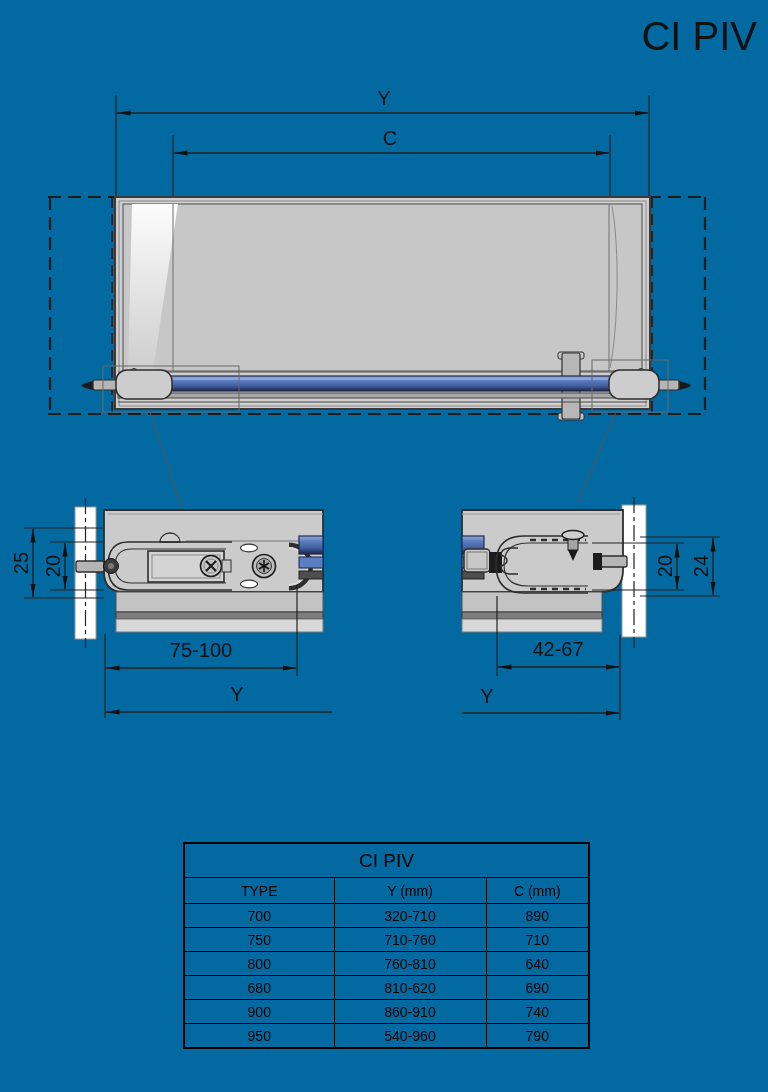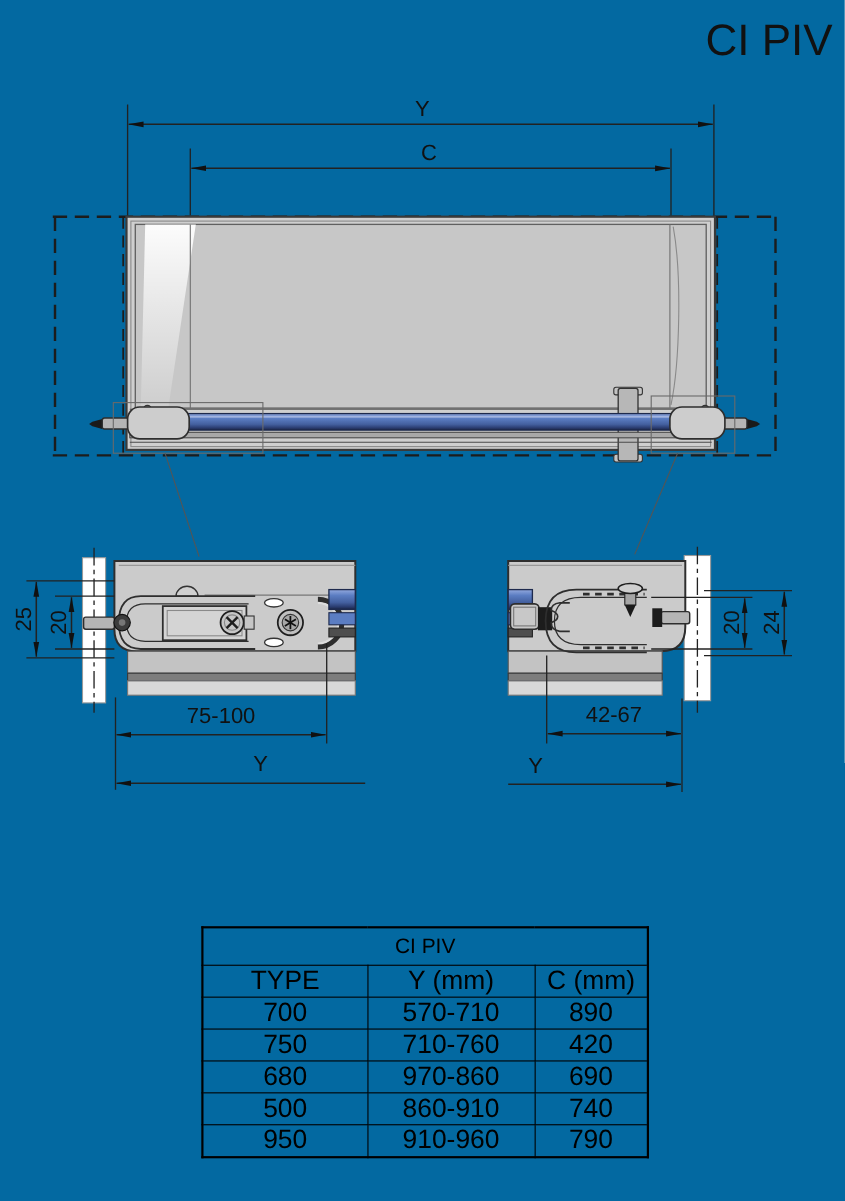--- a/index.html
+++ b/index.html
@@ -6,21 +6,21 @@
   .page{width:768px;height:1092px;background:#0369a1;position:relative;overflow:hidden;
         font-family:"Liberation Sans",sans-serif;}
   svg{position:absolute;left:0;top:0;}
   svg text{font-family:"Liberation Sans",sans-serif;fill:#111;}
   .dimtxt{font-size:20px;}
   .titletxt{font-size:40px;}
   
   .sizetable{position:absolute;left:183px;top:842px;width:405px;border-collapse:collapse;
              table-layout:fixed;}
   .sizetable td,.sizetable th{border:1.5px solid #000;text-align:center;vertical-align:middle;
-             font-weight:normal;font-size:24px;color:#000;padding:0;}
+             font-weight:normal;font-size:14px;color:#000;padding:0;}
   .sizetable .t-title td{height:33px;font-size:19px;}
   .sizetable .t-head td{height:25px;}
   .sizetable .t-row td{height:23px;}
   .sizetable{border:2px solid #000;}
   .col-type{width:150px;}.col-y{width:152px;}.col-c{width:103px;}
 </style>
 </head>
 <body>
 
 <div class="page">
@@ -231,39 +231,44 @@
     <tr class="t-title">
       <td colspan="3">CI PIV</td>
     </tr>
     <tr class="t-head">
       <td>TYPE</td>
       <td>Y (mm)</td>
       <td>C (mm)</td>
     </tr>
     <tr class="t-row">
       <td>700</td>
-      <td>570-710</td>
+      <td>320-710</td>
       <td>890</td>
     </tr>
     <tr class="t-row">
       <td>750</td>
       <td>710-760</td>
-      <td>420</td>
+      <td>710</td>
+    </tr>
+    <tr class="t-row">
+      <td>800</td>
+      <td>760-810</td>
+      <td>640</td>
     </tr>
     <tr class="t-row">
       <td>680</td>
-      <td>970-860</td>
+      <td>810-620</td>
       <td>690</td>
     </tr>
     <tr class="t-row">
-      <td>500</td>
+      <td>900</td>
       <td>860-910</td>
       <td>740</td>
     </tr>
     <tr class="t-row">
       <td>950</td>
-      <td>910-960</td>
+      <td>540-960</td>
       <td>790</td>
     </tr>
   </tbody>
 </table>
 
 </div>
 
 </body></html>

